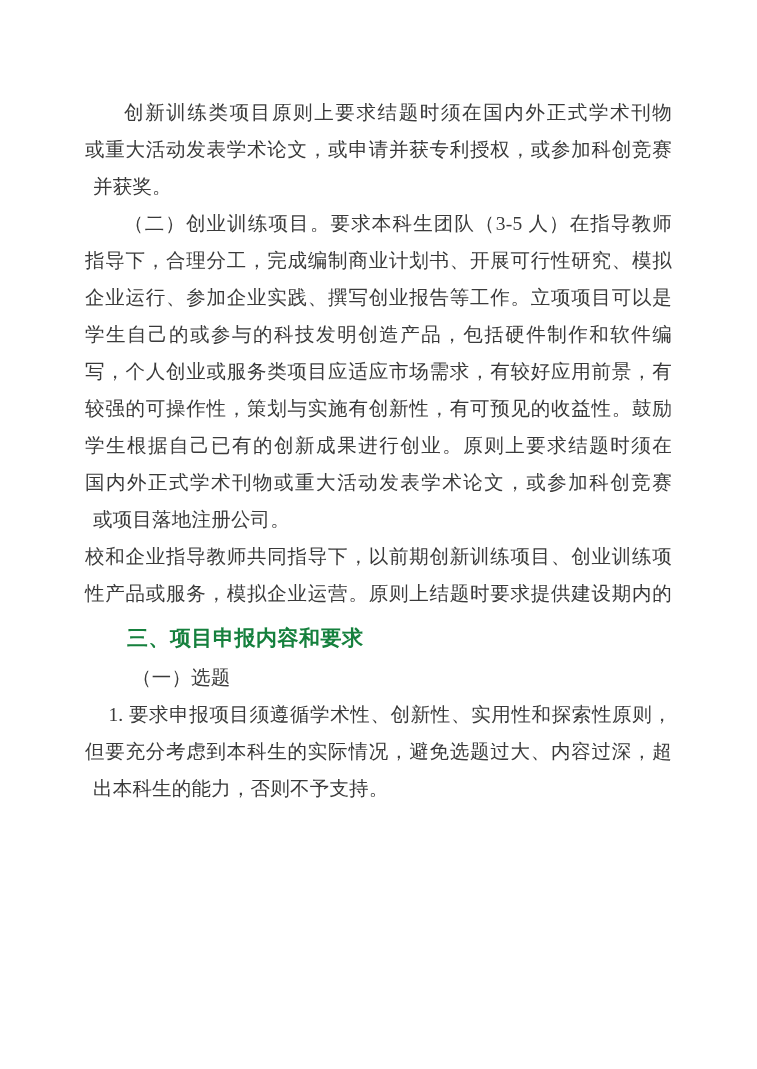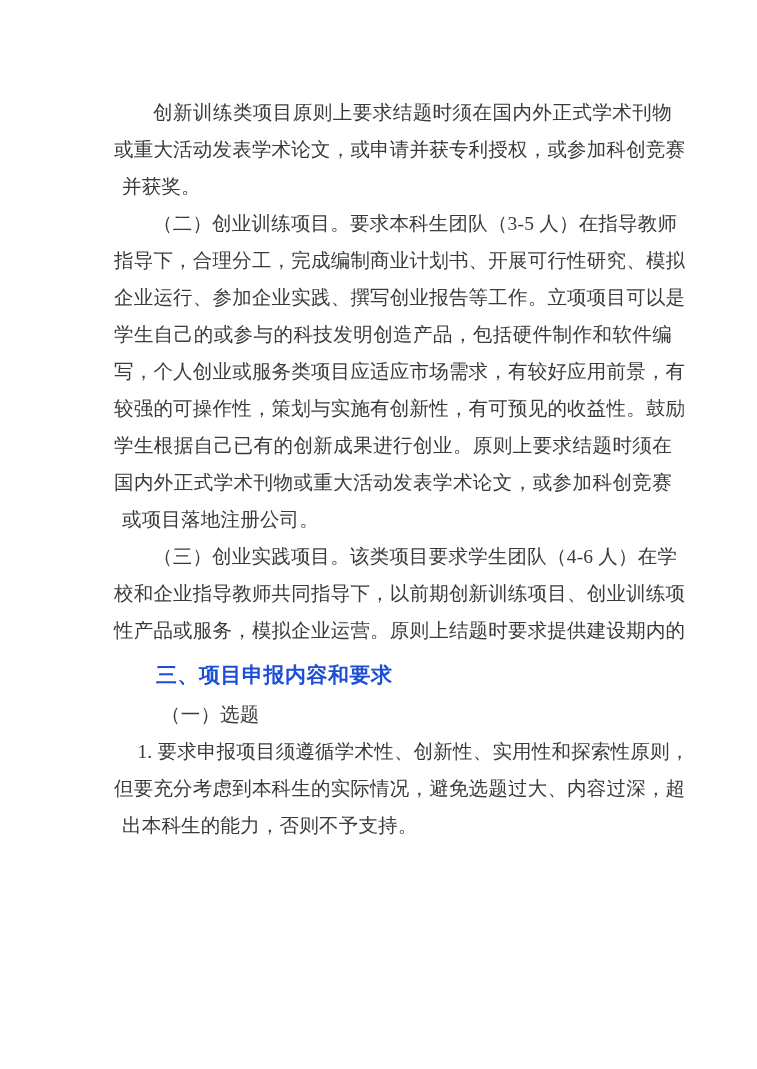--- a/index.html
+++ b/index.html
@@ -6,21 +6,21 @@
     margin: 0;
     padding: 0;
     background: #ffffff;
   }
   .page {
     position: relative;
     box-sizing: border-box;
     width: 757px;
     height: 1069px;
     background: #ffffff;
-    padding: 94px 85px 0 114px;
+    padding: 94px 85px 0 85px;
     font-family: "Liberation Serif", "DejaVu Serif", serif;
     font-size: 19.5px;
     color: #3a3a3a;
     overflow: hidden;
   }
   .line {
     height: 37px;
     line-height: 37px;
     text-align: justify;
     text-align-last: justify;
@@ -37,21 +37,21 @@
   .indent { text-indent: 2em; }
   .indent-sm { text-indent: 1.2em; }
   .heading-line {
     height: 37px;
     line-height: 37px;
     margin-top: 7px;
     margin-bottom: 3px;
     font-family: "Liberation Sans", "DejaVu Sans", sans-serif;
     font-weight: 700;
     font-size: 21px;
-    color: #1d4ed8;
+    color: #15803d;
     text-indent: 2em;
     letter-spacing: 0.5px;
     text-align: left;
     white-space: nowrap;
   }
 </style>
 </head>
 <body>
 
 <div class="page">
@@ -60,21 +60,20 @@
   <div class="line end">并获奖。</div>
   <div class="line indent">（二）创业训练项目。要求本科生团队（3-5 人）在指导教师</div>
   <div class="line">指导下，合理分工，完成编制商业计划书、开展可行性研究、模拟</div>
   <div class="line">企业运行、参加企业实践、撰写创业报告等工作。立项项目可以是</div>
   <div class="line">学生自己的或参与的科技发明创造产品，包括硬件制作和软件编</div>
   <div class="line">写，个人创业或服务类项目应适应市场需求，有较好应用前景，有</div>
   <div class="line">较强的可操作性，策划与实施有创新性，有可预见的收益性。鼓励</div>
   <div class="line">学生根据自己已有的创新成果进行创业。原则上要求结题时须在</div>
   <div class="line">国内外正式学术刊物或重大活动发表学术论文，或参加科创竞赛</div>
   <div class="line end">或项目落地注册公司。</div>
-  <div class="line indent">（三）创业实践项目。该类项目要求学生团队（4-6 人）在学</div>
   <div class="line">校和企业指导教师共同指导下，以前期创新训练项目、创业训练项</div>
   <div class="line">性产品或服务，模拟企业运营。原则上结题时要求提供建设期内的</div>
   <div class="heading-line">三、项目申报内容和要求</div>
   <div class="line indent end">（一）选题</div>
   <div class="line indent-sm">1. 要求申报项目须遵循学术性、创新性、实用性和探索性原则，</div>
   <div class="line">但要充分考虑到本科生的实际情况，避免选题过大、内容过深，超</div>
   <div class="line end">出本科生的能力，否则不予支持。</div>
 </div>
 
 </body></html>

